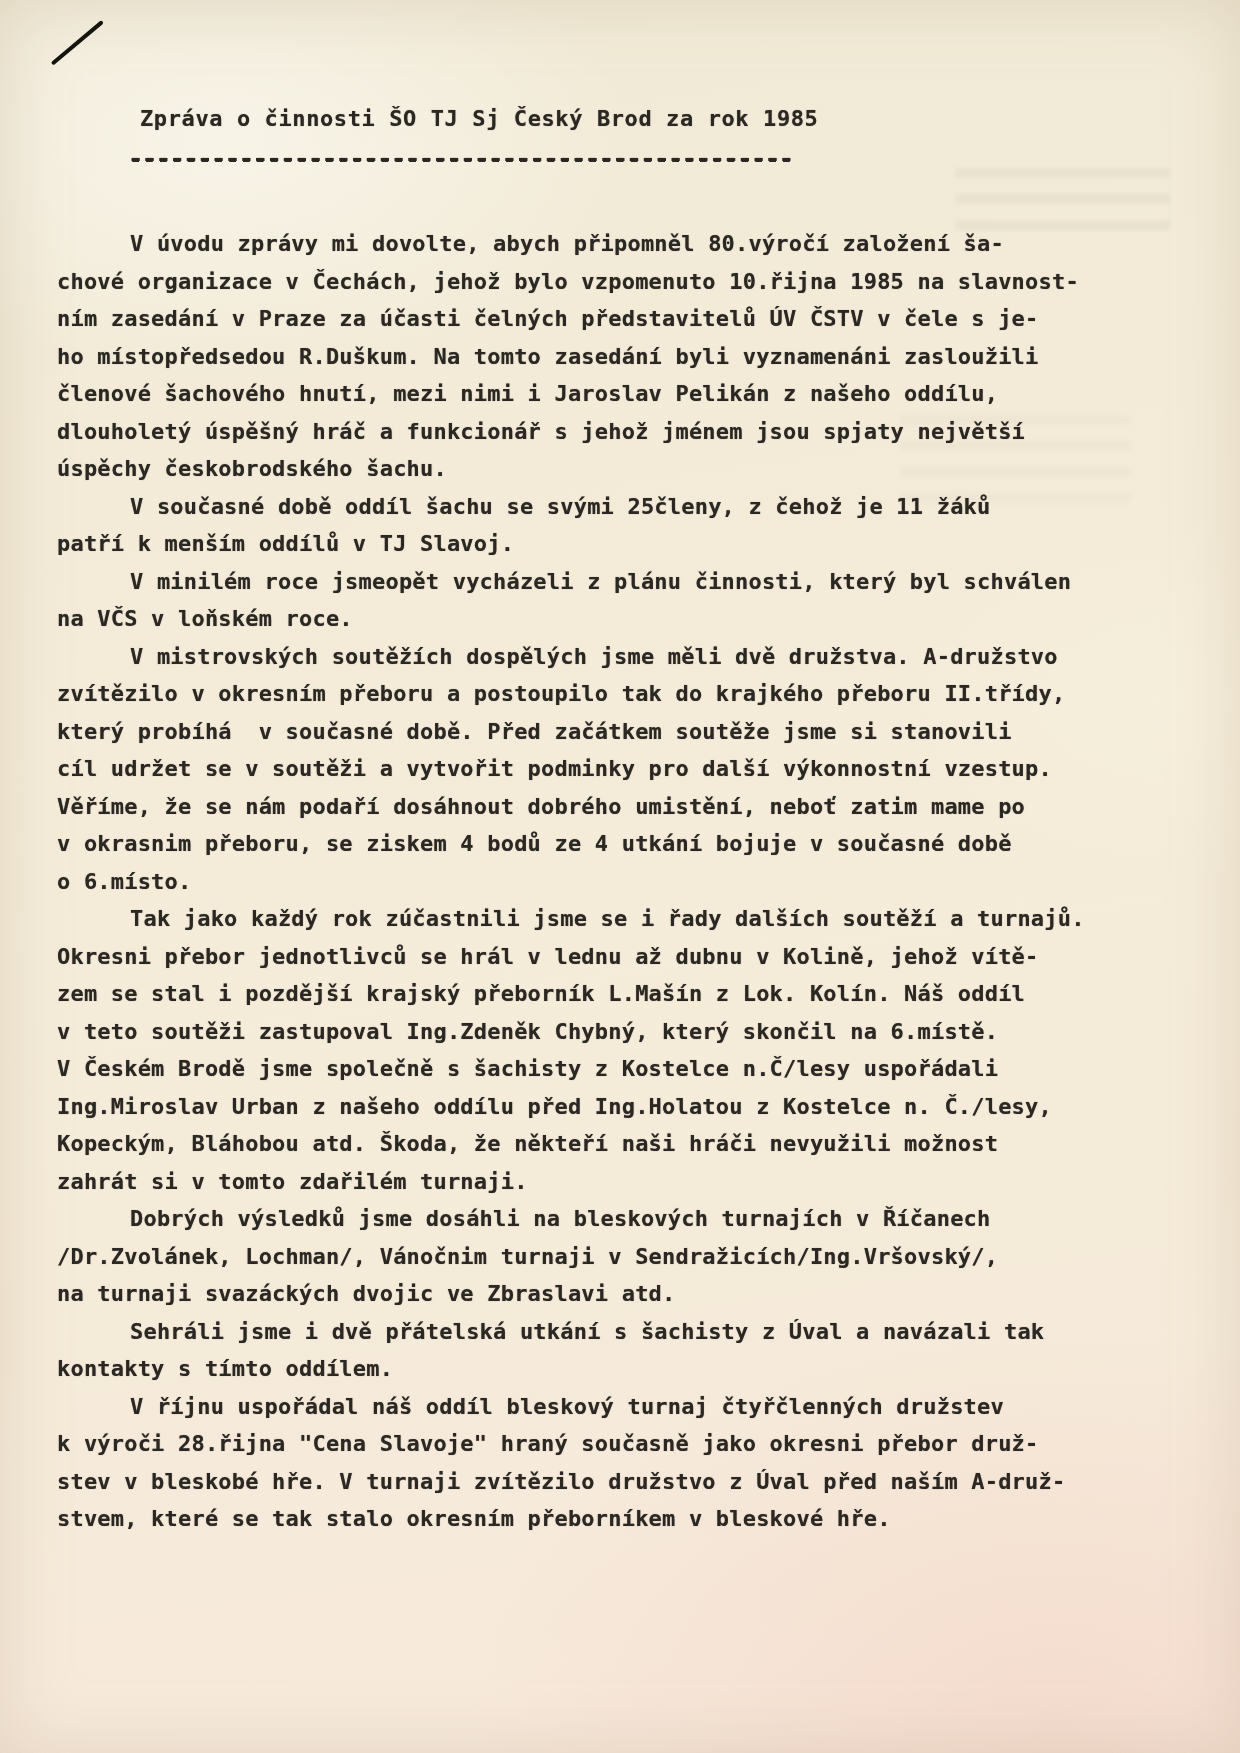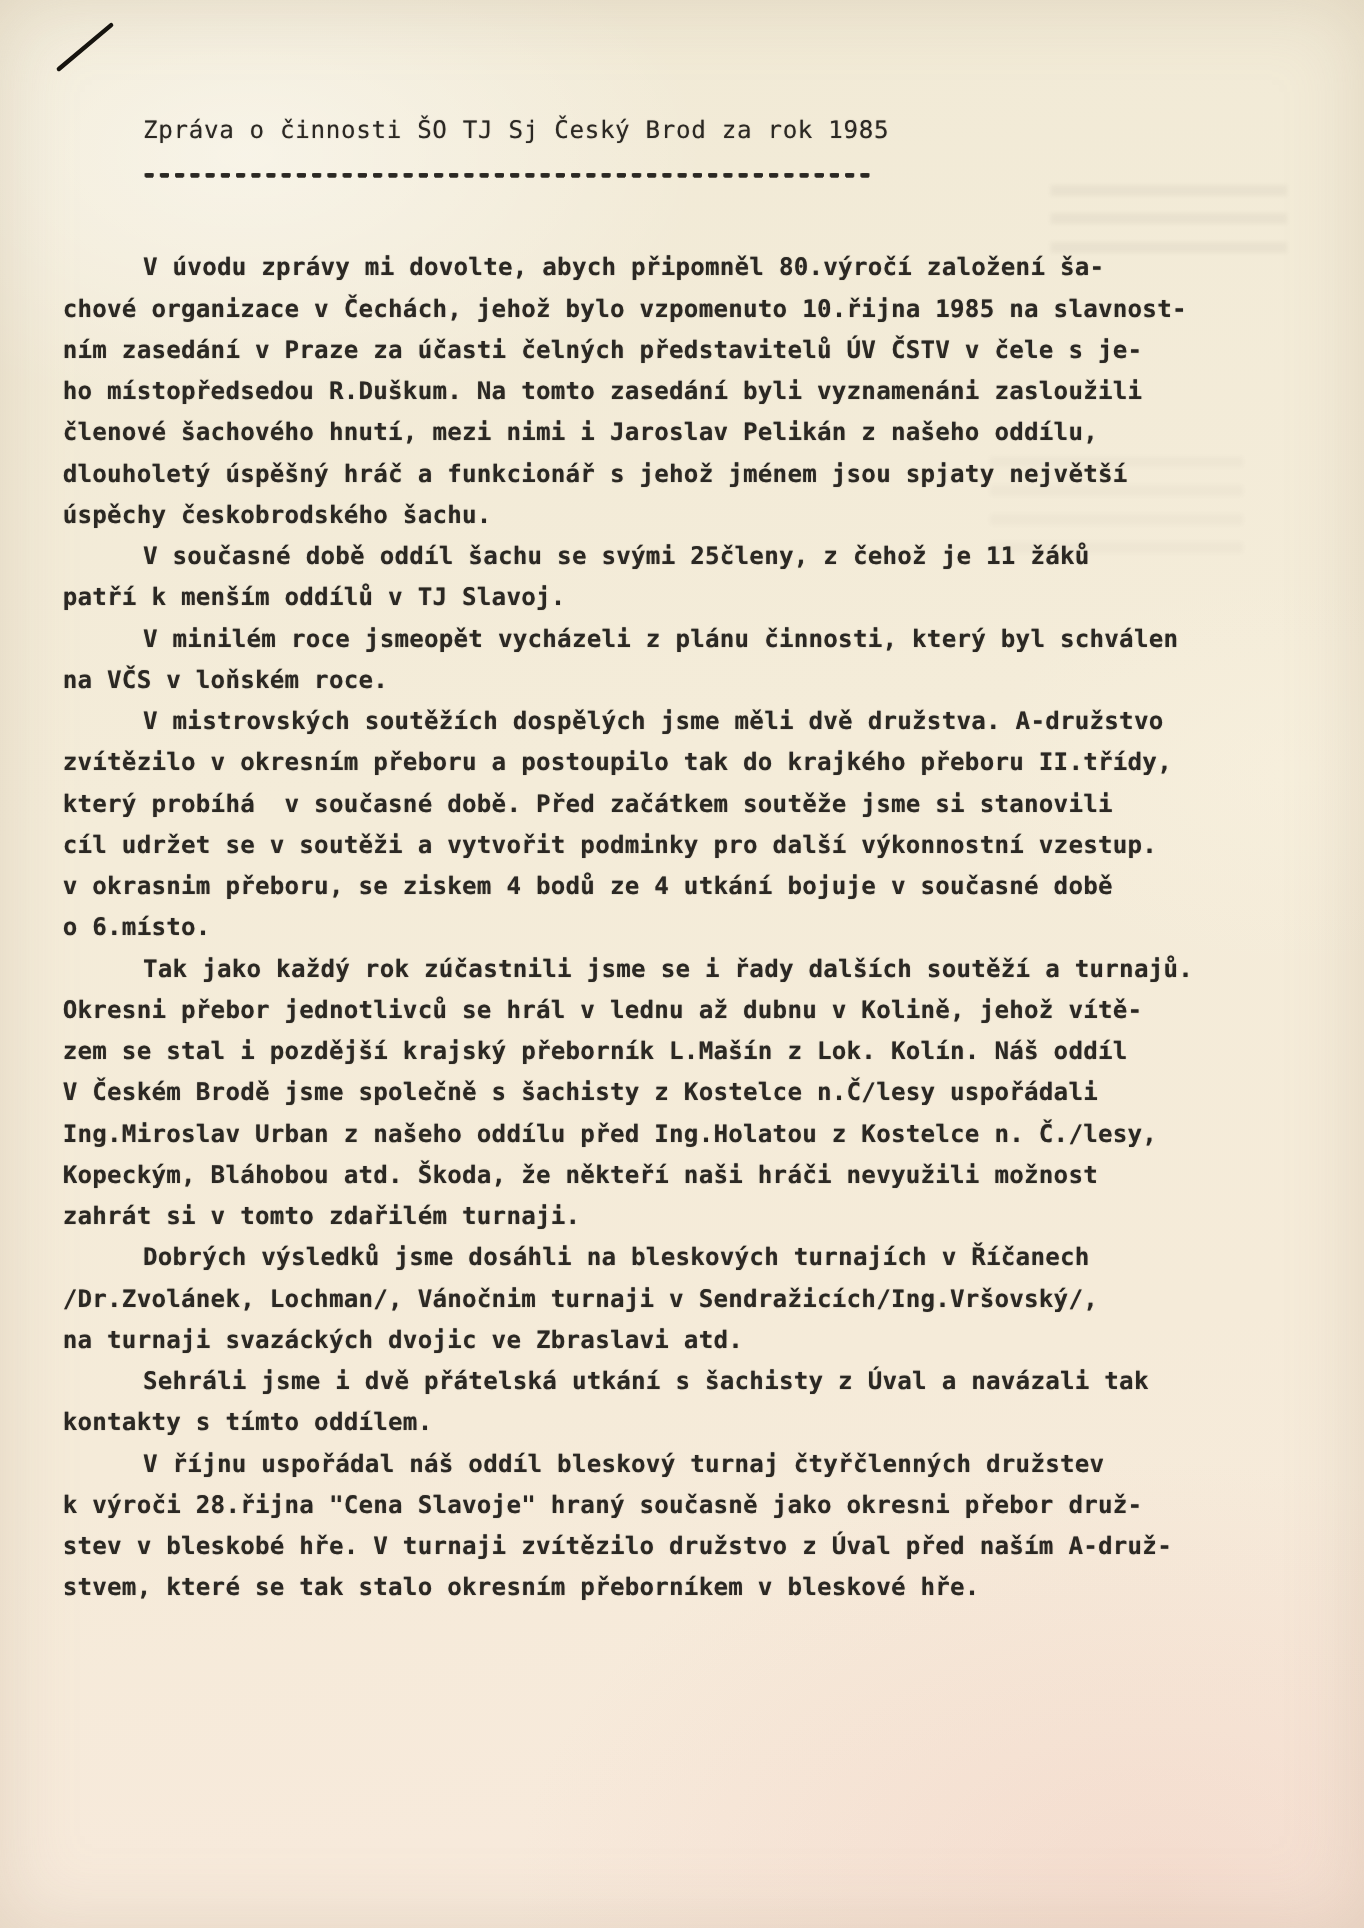--- a/index.html
+++ b/index.html
@@ -27,25 +27,25 @@
     top: 62px;
     width: 66px;
     height: 4px;
     background: #16140f;
     border-radius: 2px;
     transform: rotate(-40deg);
     transform-origin: left center;
   }
   .title {
     position: absolute;
-    left: 130px;
+    left: 140px;
     top: 106px;
     margin: 0;
     font-size: 22px;
-    font-weight: 400;
+    font-weight: 700;
     letter-spacing: 0.6px;
     white-space: pre;
     text-shadow: 0 0 1px rgba(43,40,35,0.55);
   }
   .divider {
     position: absolute;
     left: 129px;
     top: 146px;
     font-size: 22px;
     font-weight: 700;
@@ -101,25 +101,27 @@
       <div class="line">dlouholetý úspěšný hráč a funkcionář s jehož jménem jsou spjaty největší</div>
       <div class="line">úspěchy českobrodského šachu.</div>
       <div class="line first">V současné době oddíl šachu se svými 25členy, z čehož je 11 žáků</div>
       <div class="line">patří k menším oddílů v TJ Slavoj.</div>
       <div class="line first">V minilém roce jsmeopět vycházeli z plánu činnosti, který byl schválen</div>
       <div class="line">na VČS v loňském roce.</div>
       <div class="line first">V mistrovských soutěžích dospělých jsme měli dvě družstva. A-družstvo</div>
       <div class="line">zvítězilo v okresním přeboru a postoupilo tak do krajkého přeboru II.třídy,</div>
       <div class="line">který probíhá  v současné době. Před začátkem soutěže jsme si stanovili</div>
       <div class="line">cíl udržet se v soutěži a vytvořit podminky pro další výkonnostní vzestup.</div>
+      <div class="line">Věříme, že se nám podaří dosáhnout dobrého umistění, neboť zatim mame po</div>
       <div class="line">v okrasnim přeboru, se ziskem 4 bodů ze 4 utkání bojuje v současné době</div>
       <div class="line">o 6.místo.</div>
       <div class="line first">Tak jako každý rok zúčastnili jsme se i řady dalších soutěží a turnajů.</div>
       <div class="line">Okresni přebor jednotlivců se hrál v lednu až dubnu v Kolině, jehož vítě-</div>
       <div class="line">zem se stal i pozdější krajský přeborník L.Mašín z Lok. Kolín. Náš oddíl</div>
+      <div class="line">v teto soutěži zastupoval Ing.Zdeněk Chybný, který skončil na 6.místě.</div>
       <div class="line">V Českém Brodě jsme společně s šachisty z Kostelce n.Č/lesy uspořádali</div>
       <div class="line">Ing.Miroslav Urban z našeho oddílu před Ing.Holatou z Kostelce n. Č./lesy,</div>
       <div class="line">Kopeckým, Bláhobou atd. Škoda, že někteří naši hráči nevyužili možnost</div>
       <div class="line">zahrát si v tomto zdařilém turnaji.</div>
       <div class="line first">Dobrých výsledků jsme dosáhli na bleskových turnajích v Říčanech</div>
       <div class="line">/Dr.Zvolánek, Lochman/, Vánočnim turnaji v Sendražicích/Ing.Vršovský/,</div>
       <div class="line">na turnaji svazáckých dvojic ve Zbraslavi atd.</div>
       <div class="line first">Sehráli jsme i dvě přátelská utkání s šachisty z Úval a navázali tak</div>
       <div class="line">kontakty s tímto oddílem.</div>
       <div class="line first">V říjnu uspořádal náš oddíl bleskový turnaj čtyřčlenných družstev</div>

